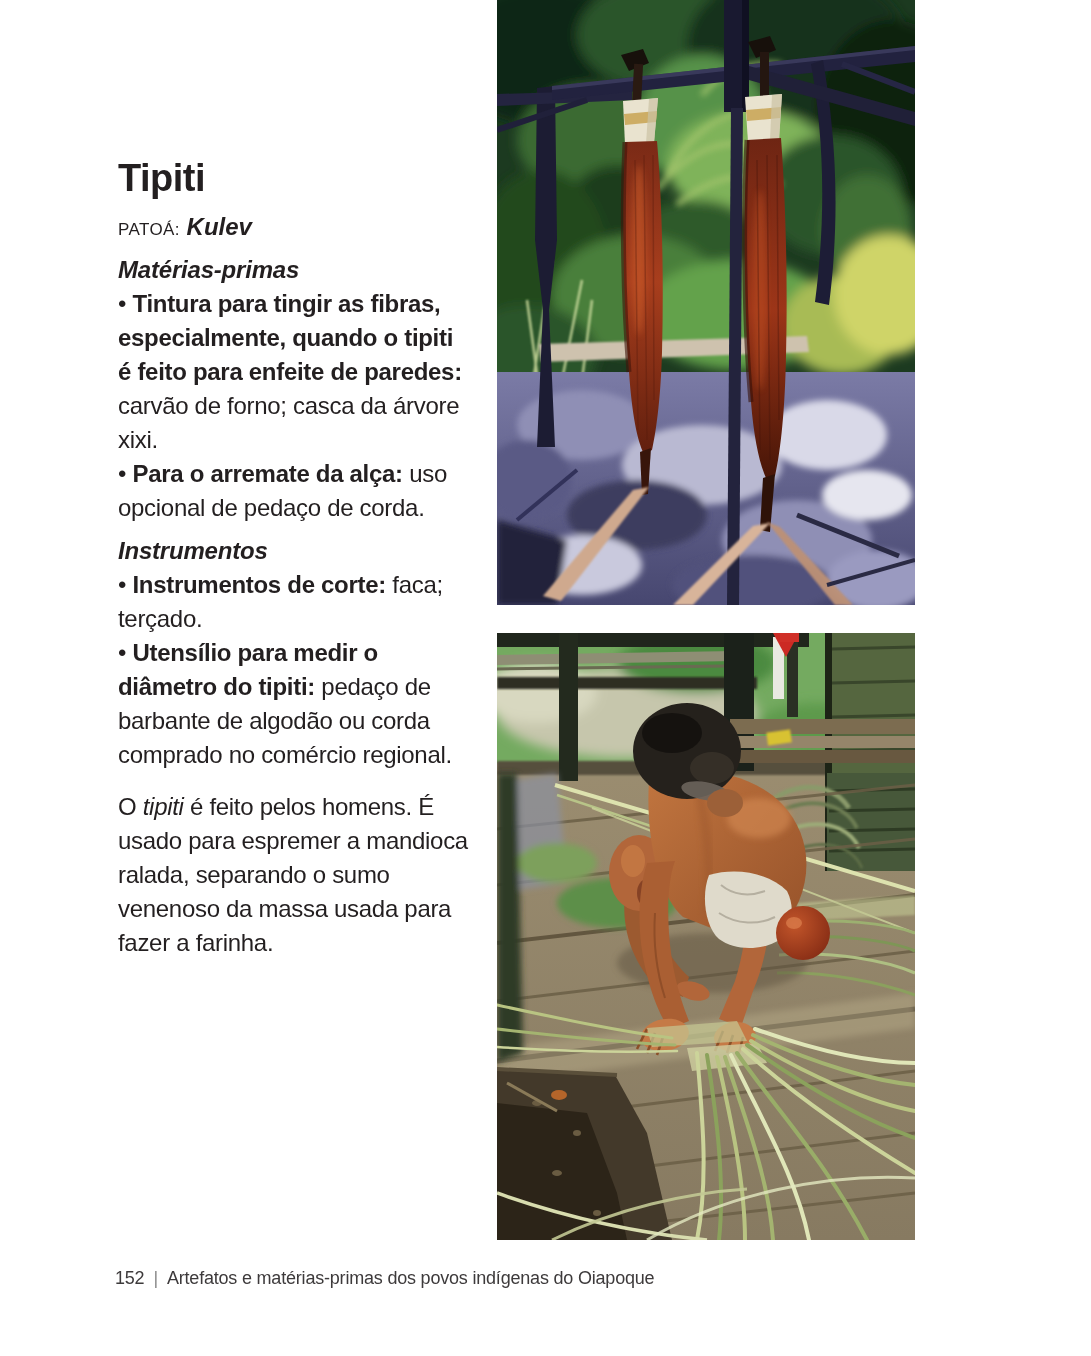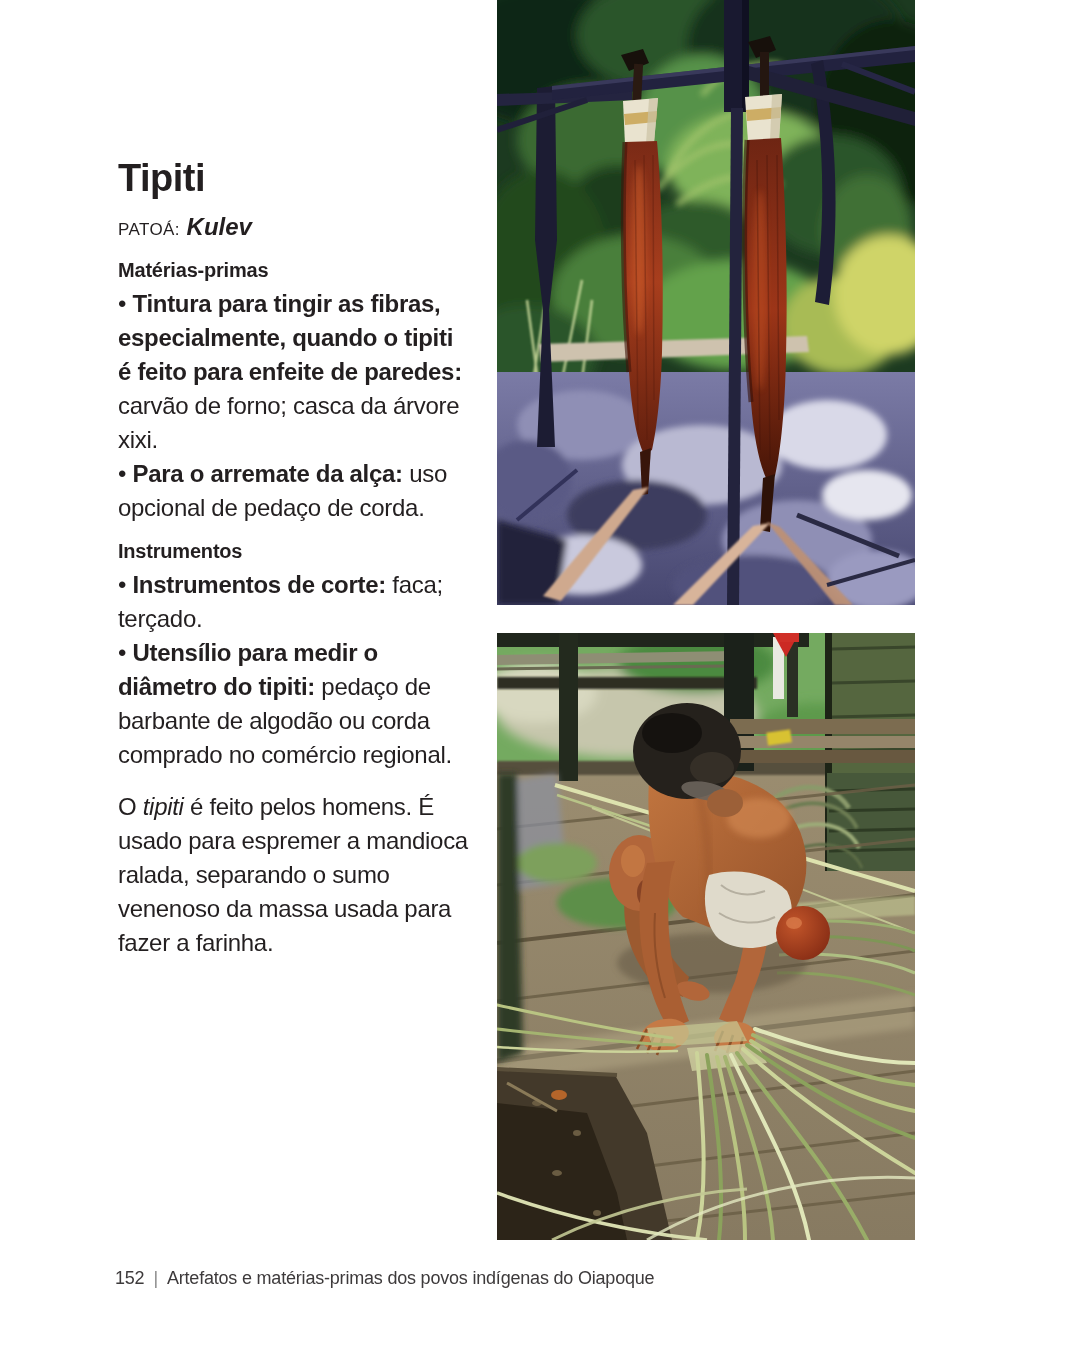--- a/index.html
+++ b/index.html
@@ -9,22 +9,23 @@
   }
   .text-col { position:absolute; left:118px; top:158px; width:352px; }
   .title {
     font-size:38px; font-weight:700; letter-spacing:-0.5px;
     margin:0 0 13px 0; line-height:1.1; color:#231f20;
   }
   .lang-row { font-size:24px; line-height:28px; white-space:nowrap; }
   .lang-label { font-size:17px; letter-spacing:0.4px;text-align:right; }
   .lang-value { font-style:italic; font-size:24px;font-weight:bold; }
   .section-heading {
-    font-size:20px; font-weight:700; line-height:34px; margin-top:9px;
+    font-size:24px; font-weight:700; line-height:34px; margin-top:9px;
     letter-spacing:-0.2px;
+    font-style:italic;
   }
   .bullet-item { font-size:24px; line-height:34px; letter-spacing:-0.3px; }
   .bullet-item b { font-weight:700; }
   .closing { font-size:24px; line-height:34px; letter-spacing:-0.3px; margin:18px 0 0 0; }
   .closing .it { font-style:italic; }
   .photo { position:absolute; left:497px; margin:0; overflow:hidden; background:#1c3a20; }
   .photo1 { top:0; width:418px; height:605px; }
   .photo2 { top:633px; width:418px; height:607px; background:#9b8d70; }
   .footer {
     position:absolute; left:115px; top:1268px; font-size:18px; color:#3d3a3b;

